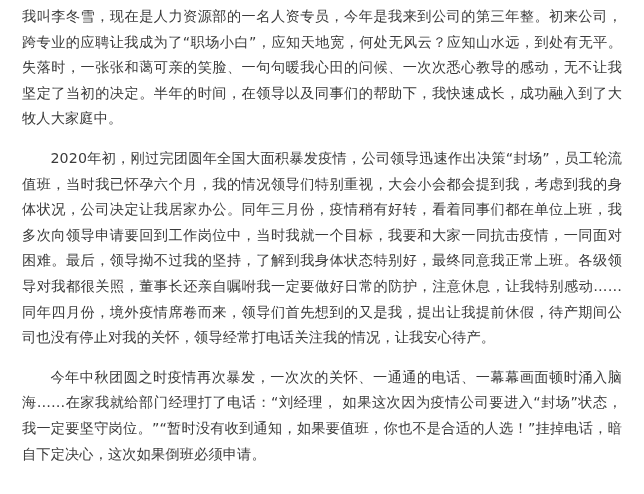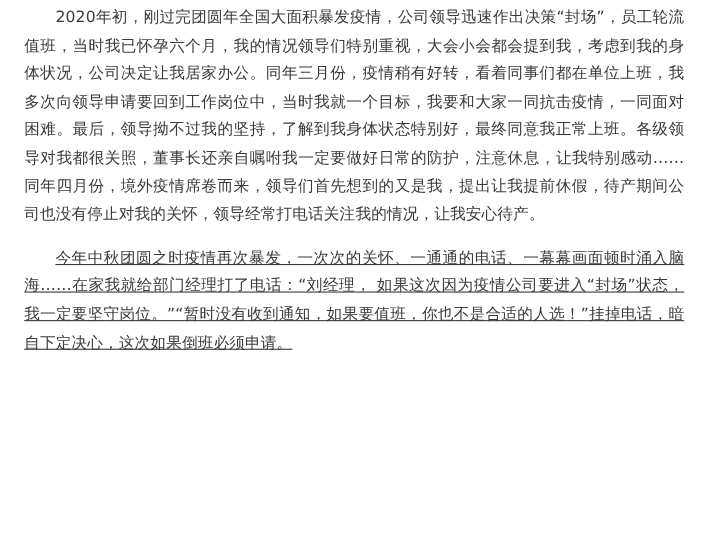--- a/index.html
+++ b/index.html
@@ -28,22 +28,22 @@
     text-align: justify;
     text-justify: inter-ideograph;
     letter-spacing: 0.15px;
     word-break: break-all;
   }
   .para.indent {
     text-indent: 2em;
   }
   .para:last-child {
     margin-bottom: 0;
-    text-decoration: underline;
   }
 </style>
 </head>
 <body>
 
 <div class="page">
+  <p class="para">我叫李冬雪，现在是人力资源部的一名人资专员，今年是我来到公司的第三年整。初来公司，跨专业的应聘让我成为了“职场小白”，应知天地宽，何处无风云？应知山水远，到处有无平。失落时，一张张和蔼可亲的笑脸、一句句暖我心田的问候、一次次悉心教导的感动，无不让我坚定了当初的决定。半年的时间，在领导以及同事们的帮助下，我快速成长，成功融入到了大牧人大家庭中。</p>
   <p class="para indent">2020年初，刚过完团圆年全国大面积暴发疫情，公司领导迅速作出决策“封场”，员工轮流值班，当时我已怀孕六个月，我的情况领导们特别重视，大会小会都会提到我，考虑到我的身体状况，公司决定让我居家办公。同年三月份，疫情稍有好转，看着同事们都在单位上班，我多次向领导申请要回到工作岗位中，当时我就一个目标，我要和大家一同抗击疫情，一同面对困难。最后，领导拗不过我的坚持，了解到我身体状态特别好，最终同意我正常上班。各级领导对我都很关照，董事长还亲自嘱咐我一定要做好日常的防护，注意休息，让我特别感动……同年四月份，境外疫情席卷而来，领导们首先想到的又是我，提出让我提前休假，待产期间公司也没有停止对我的关怀，领导经常打电话关注我的情况，让我安心待产。</p>
   <p class="para indent">今年中秋团圆之时疫情再次暴发，一次次的关怀、一通通的电话、一幕幕画面顿时涌入脑海……在家我就给部门经理打了电话：“刘经理，   如果这次因为疫情公司要进入“封场”状态，我一定要坚守岗位。”“暂时没有收到通知，如果要值班，你也不是合适的人选！”挂掉电话，暗自下定决心，这次如果倒班必须申请。</p>
 </div>
 
 </body></html>

